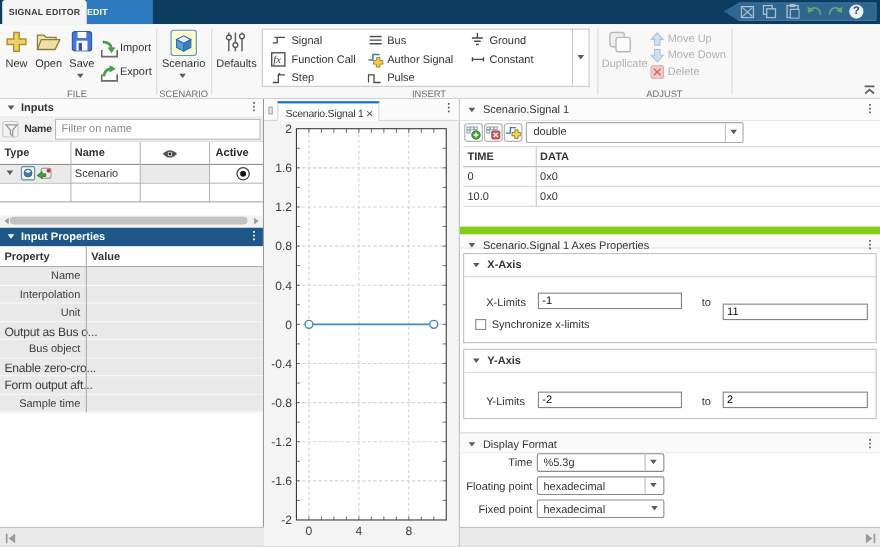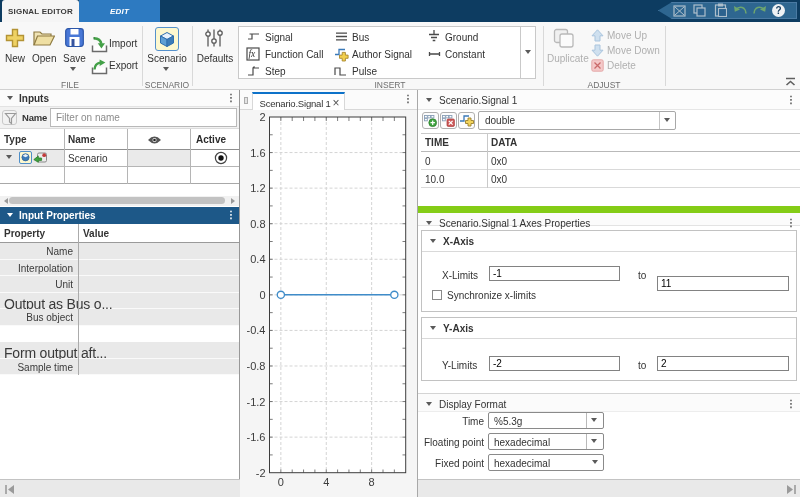--- a/index.html
+++ b/index.html
@@ -2,42 +2,42 @@
 <html><head>
 <meta charset="utf-8">
 <style>
 * { margin:0; padding:0; box-sizing:border-box; }
 html,body { width:800px; height:497px; overflow:hidden; }
 body { font-family:"Liberation Sans", sans-serif; font-size:10px; color:#333; background:#fff; position:relative; }
 .abs { position:absolute; }
 
 #topbar { position:absolute; left:0; top:0; width:800px; height:22px; background:#0d3c61; }
 #tab-se { position:absolute; left:2px; top:0; width:77px; height:22px; background:#f5f5f5; border-radius:3px 3px 0 0; color:#3a3a3a; font-size:8px; font-weight:bold; text-align:center; line-height:23px; letter-spacing:0.2px; white-space:nowrap; }
-#tab-edit { position:absolute; left:79px; top:0; width:81px; height:22px; background:#2d7ac1; color:#fff; font-size:8px; font-weight:bold; text-align:center; line-height:23px; letter-spacing:0.2px; white-space:nowrap;font-style:italic; }
+#tab-edit { position:absolute; left:79px; top:0; width:60px; height:22px; background:#2d7ac1; color:#fff; font-size:8px; font-weight:bold; line-height:23px; letter-spacing:0.2px; white-space:nowrap; }
 #qat { position:absolute; left:658px; top:2px; width:139px; height:17px; background:#2e6690; border:1px solid #4a7aa3; clip-path:polygon(14px 0, 100% 0, 100% 100%, 14px 100%, 0 50%); }
 
 #toolbar { position:absolute; left:0; top:22px; width:800px; height:68px; background:#f8f8f8; border-bottom:1px solid #d1d1d1; }
 .seclabel { position:absolute; font-size:8.5px; color:#6e6e6e; top:57.5px; text-align:center; white-space:nowrap; }
 .sep { position:absolute; top:4px; height:60px; width:1px; background:#d9d9d9; }
 .tool-label { position:absolute; font-size:10px; color:#323232; white-space:nowrap; }
 .gallery { position:absolute; left:238px; top:4px; width:283px; height:53px; background:#fff; border:1px solid #c9c9c9; }
 .gal-drop { position:absolute; left:521px; top:4px; width:15px; height:53px; background:#fff; border:1px solid #c9c9c9; border-left:none; }
 .gal-item { position:absolute; font-size:10px; color:#323232; white-space:nowrap; }
 .disabled-label { position:absolute; font-size:10px; color:#b0b0b0; white-space:nowrap; }
 
 #main { position:absolute; left:0; top:90px; width:800px; height:407px; background:#737373;text-decoration:underline; }
 #leftpanel { position:absolute; left:0; top:0; width:240px; height:407px; background:#fff; border-right:1px solid #989898; }
 #midpanel { position:absolute; left:240px; top:0; width:178px; height:407px; background:#f5f5f5; border-right:1px solid #a8a8a8; }
 #rightpanel { position:absolute; left:418px; top:0; width:382px; height:407px; background:#fff; }
 input.txt { position:absolute; border:1px solid #828282; background:#fff; font-family:"Liberation Sans",sans-serif; font-size:10px; padding:0 3px; }
 .cellgray { background:#eaeaea; }
 .kebab { font-size:10px; color:#555; line-height:11px; font-weight:bold; }
 .proprow { position:absolute; left:0; width:239px; height:16.5px; background:#e9e9e9; border-bottom:1px solid #fafafa; }
 .proprow span { position:absolute; right:166px; top:3px; white-space:nowrap; color:#3a3a3a; }
-.proprow span.lft { left:4px; right:auto; font-size:14px; letter-spacing:-0.2px; }
+.proprow span.lft { left:4px; right:auto; font-size:11px; letter-spacing:-0.2px; }
 </style>
 </head>
 <body>
 <div id="topbar">
   <div id="tab-se">SIGNAL EDITOR</div>
   <div id="tab-edit">EDIT</div>
   <div id="qat"></div>
   <svg class="abs" style="left:673px;top:5px" width="13" height="12" viewBox="0 0 13 12">
       <rect x="1" y="1" width="11" height="10" fill="none" stroke="#aebfcc" stroke-width="1.2"></rect>
       <path d="M2 2 l9 8 M11 2 l-9 8" stroke="#aebfcc" stroke-width="1"></path>
@@ -269,20 +269,23 @@
           <span>Interpolation</span>
         </div>
       <div class="proprow" style="top:52px">
           <span>Unit</span>
         </div>
       <div class="proprow" style="top:68.5px">
           <span class="lft">Output as Bus o...</span>
         </div>
       <div class="proprow" style="top:85px">
           <span>Bus object</span>
+        </div>
+      <div class="proprow" style="top:101.5px">
+          <span class="lft">Enable zero-cro...</span>
         </div>
       <div class="proprow" style="top:118px">
           <span class="lft">Form output aft...</span>
         </div>
       <div class="proprow" style="top:134.5px">
           <span>Sample time</span>
         </div>
       <div class="abs" style="left:78px;top:0;width:1px;height:151px;background:#ababab"></div>
     </div>
   </div>

